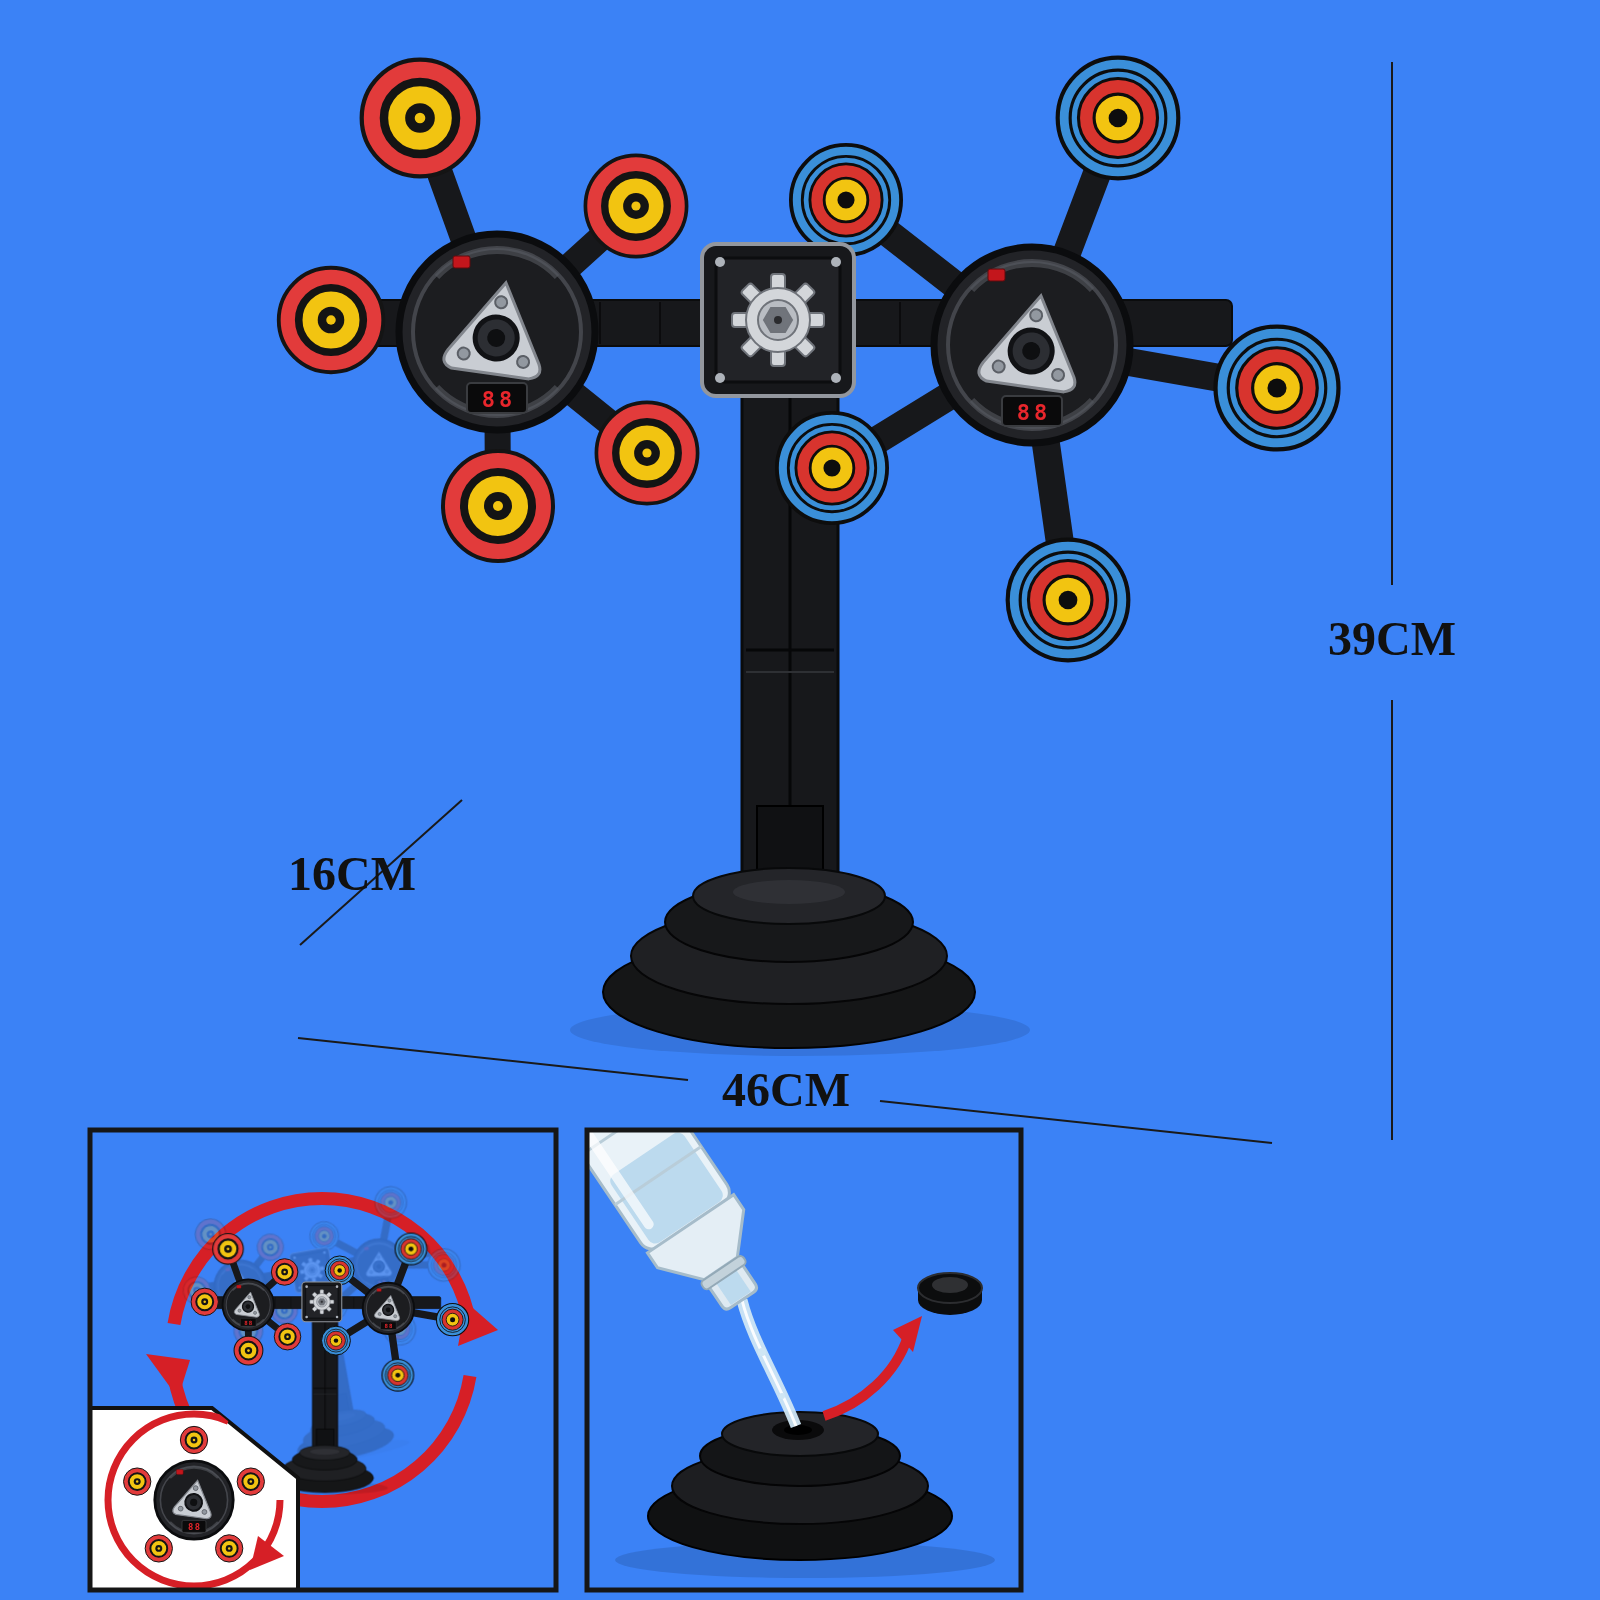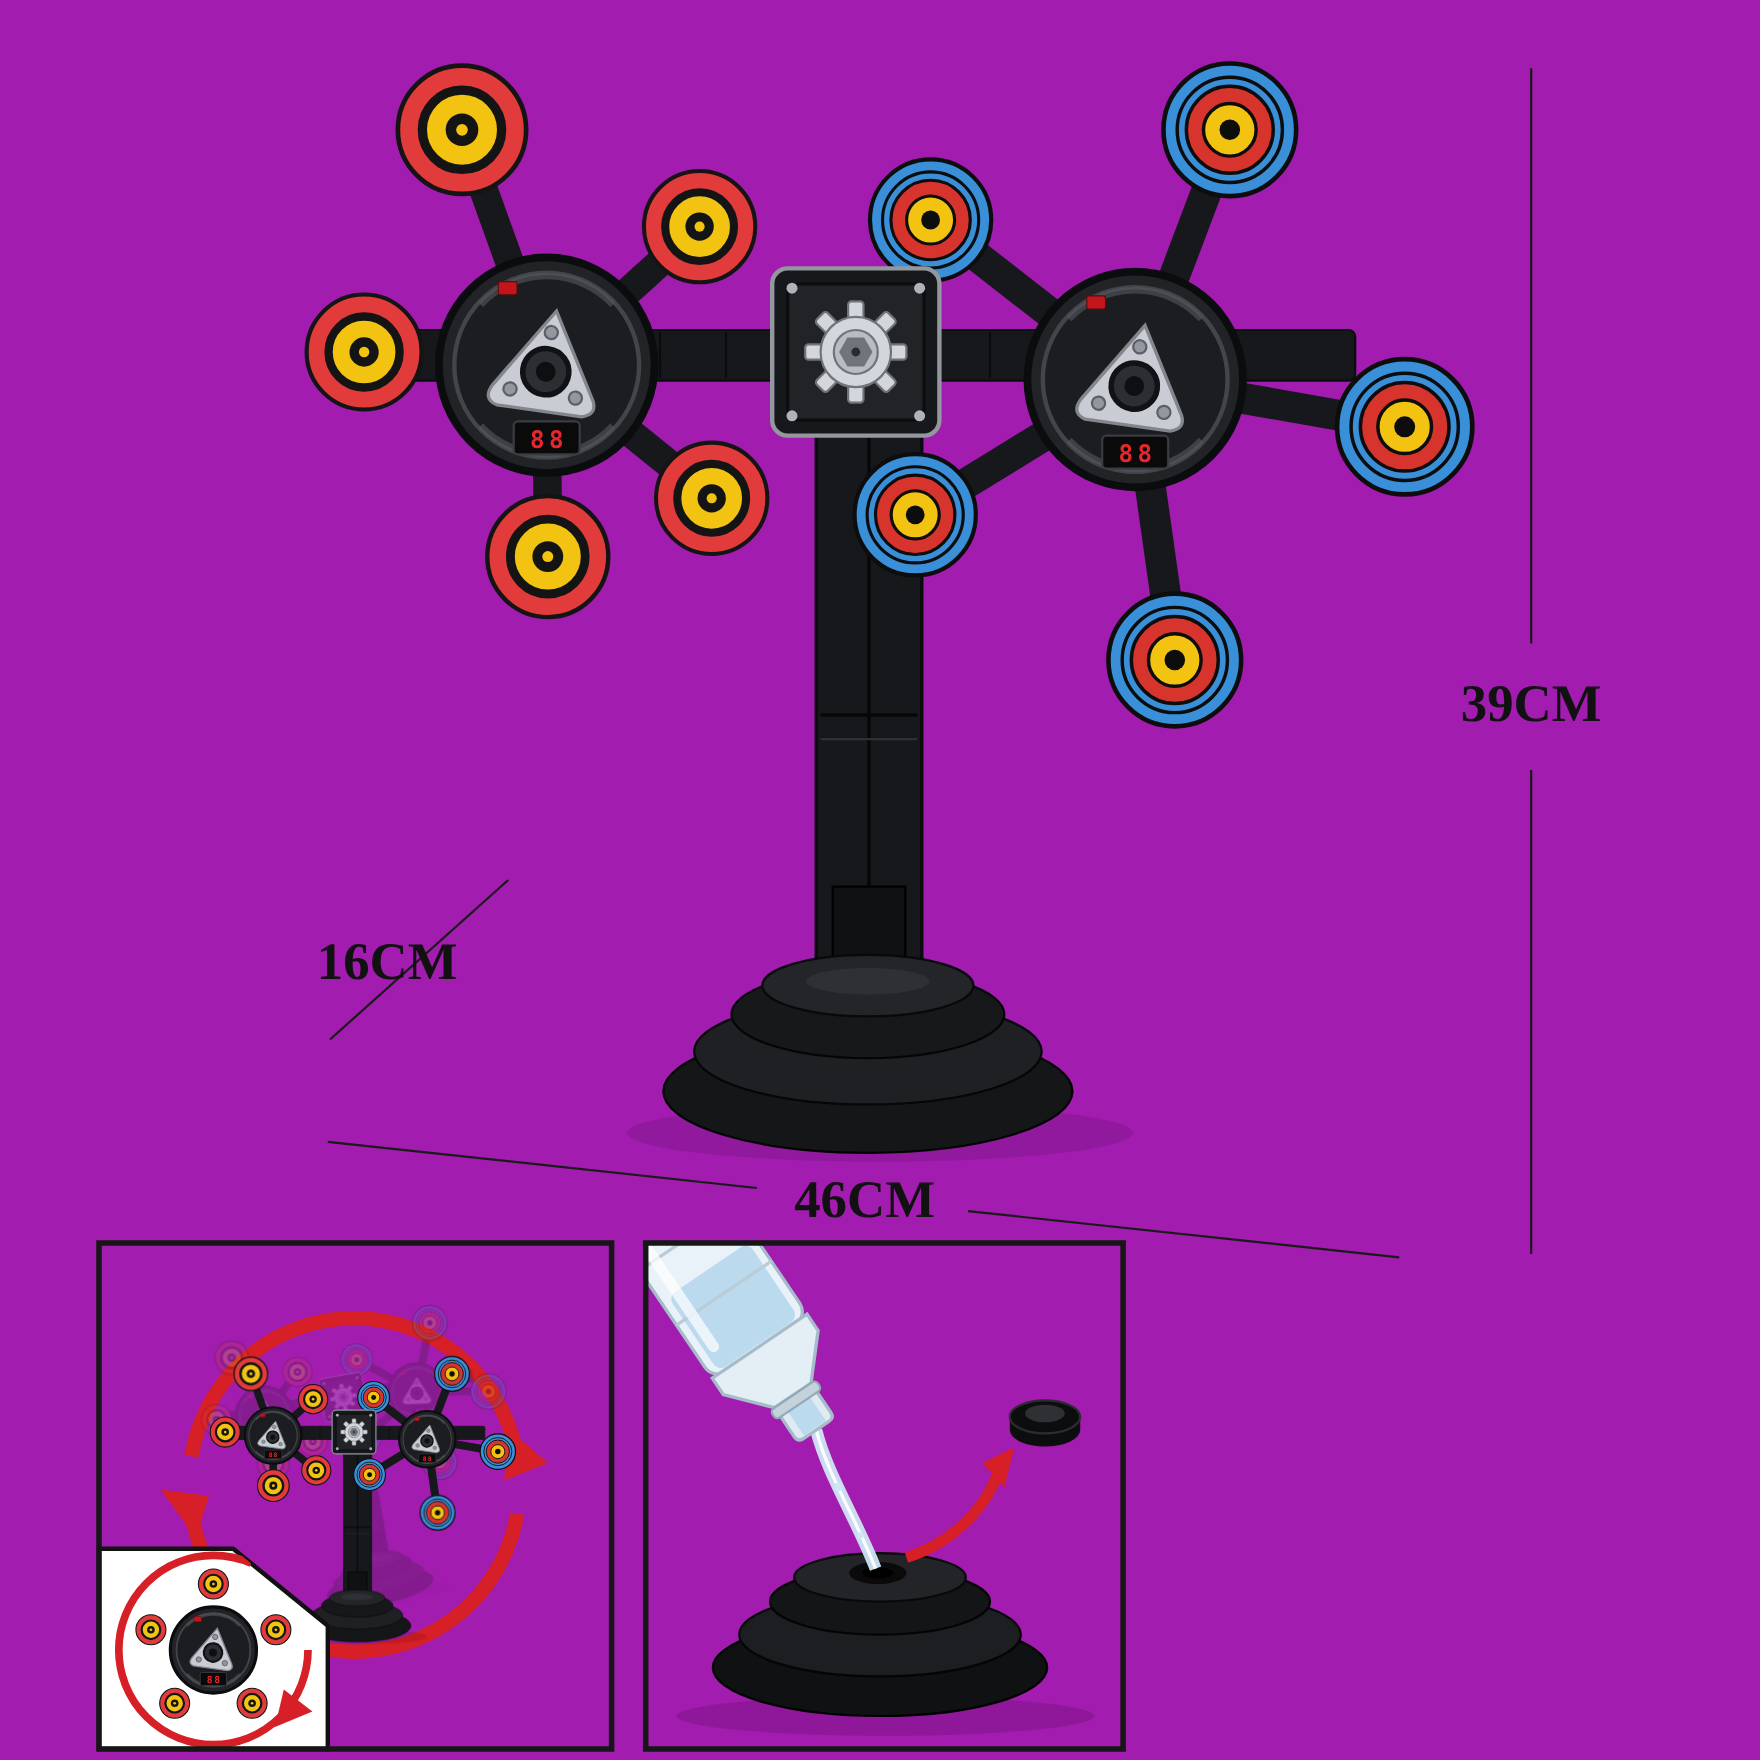--- a/index.html
+++ b/index.html
@@ -1,16 +1,16 @@
 <!DOCTYPE html>
 <html><head>
 <meta charset="utf-8">
 <style>
   html,body{margin:0;padding:0;background:#ffffff;}
-  .canvas{position:relative;width:1600px;height:1600px;background:#a21caf;overflow:hidden;
+  .canvas{position:relative;width:1600px;height:1600px;background:#3b82f6;overflow:hidden;
           font-family:"Liberation Serif", serif;}
   svg{position:absolute;left:0;top:0;}
   .dim-label{font-family:"Liberation Serif", serif;font-weight:bold;font-size:48px;fill:#111111;}
   .led-text{font-family:"DejaVu Sans Mono", monospace;font-weight:bold;font-size:22px;letter-spacing:4px;}
 </style>
 </head>
 <body>
 
 <div class="canvas">
 <svg width="1600" height="1600" viewBox="0 0 1600 1600">

